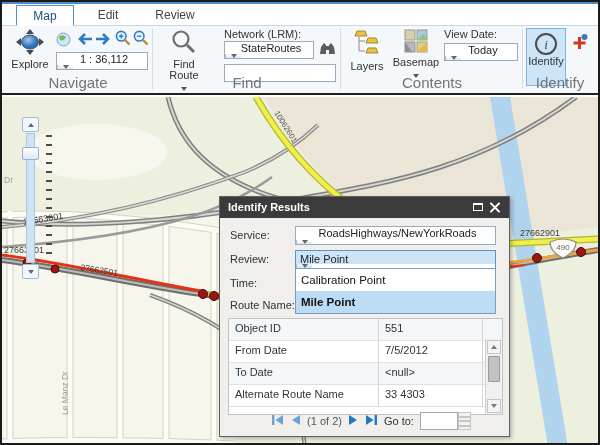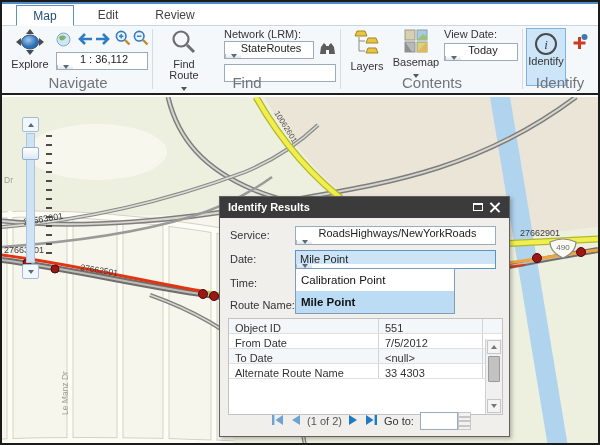--- a/index.html
+++ b/index.html
@@ -40,29 +40,29 @@
     background:repeating-linear-gradient(#4a4a4a 0 2px, transparent 2px 9px); }
   
   .dialog { position:absolute; left:217px; top:194px; width:291px; height:241px; background:#f0efec; border:1px solid #5f5f5f; box-shadow:2px 2px 4px rgba(0,0,0,.25); font-size:11px; color:#333; }
   .dlg-title { position:absolute; left:0; top:0; width:100%; height:21px; background:#3b3b3b; color:#fff; font-weight:bold; line-height:21px; padding-left:8px; font-size:11px; }
   .dlg-max { position:absolute; right:26px; top:6px; width:10px; height:8px; border:1px solid #fff; border-top:2px solid #fff; }
   .dlg-close { position:absolute; right:8px; top:4px; width:12px; height:12px; }
   .dlg-close:before, .dlg-close:after { content:""; position:absolute; left:5px; top:0; width:2px; height:13px; background:#fff; }
   .dlg-close:before { transform:rotate(45deg); } .dlg-close:after { transform:rotate(-45deg); }
   .dlg-row-label { position:absolute; left:10px; font-size:11px; color:#333; }
   .dlg-combo { position:absolute; left:75px; width:201px; height:19px; }
-  .dlg-list { position:absolute; left:75px; top:71px; width:160px; background:#fff; border:1px solid #7f9db9; z-index:5; }
+  .dlg-list { position:absolute; left:75px; top:71px; width:201px; background:#fff; border:1px solid #7f9db9; z-index:5; }
   .dlg-list .opt { height:22px; line-height:22px; padding-left:5px; font-size:11.5px; color:#111; }
   .dlg-list .opt.sel { background:#bcdcf6; font-weight:bold; }
   
   .tbl { position:absolute; left:8px; top:121px; width:275px; height:97px; background:#fff; border:1px solid #c2c2c2; overflow:hidden; }
   .tbl-head { display:flex; height:20px; background:linear-gradient(#f6f6f6,#e6e6e6); border-bottom:1px solid #c2c2c2; font-weight:bold; }
   .tbl-head .c1, .tbl-row .c1 { width:150px; padding:3px 0 0 6px; border-right:1px solid #d4d4d4; }
   .tbl-head .c2, .tbl-row .c2 { width:104px; padding:3px 0 0 6px; border-right:1px solid #d4d4d4; }
-  .tbl-row { display:flex; height:15px; border-bottom:1px solid #e0e0e0; }
+  .tbl-row { display:flex; height:22px; border-bottom:1px solid #e0e0e0; }
   .tbl-row:nth-child(odd) { background:#f3f7fa; }
   .scrollbar { position:absolute; right:0; top:20px; bottom:0; width:17px; background:#f0f0f0; border-left:1px solid #d0d0d0; }
   .sb-btn { position:absolute; left:1px; width:14px; height:14px; background:#f4f4f4; border:1px solid #c6c6c6; display:flex; align-items:center; justify-content:center; }
   .sb-thumb { position:absolute; left:2px; top:17px; width:12px; height:26px; background:#c2c2c2; border:1px solid #9a9a9a; border-radius:1px; }
   
   .pager { position:absolute; left:0; bottom:6px; width:100%; display:flex; align-items:center; justify-content:center; gap:6px; }
   .pager .pg-txt { color:#555; }
   .goto-box { position:relative; width:38px; height:18px; background:#fff; border:1px solid #9aabbc; }
   .goto-spin { position:absolute; right:-14px; top:-1px; width:13px; height:18px; display:flex; flex-direction:column; }
   .goto-spin span { flex:1; background:#f2f2f2; border:1px solid #c6c6c6; display:flex; align-items:center; justify-content:center; }
@@ -327,21 +327,21 @@
     </div>
 
     <div class="dlg-row-label" style="top:32px;">Service:</div>
     <div class="combo dlg-combo" style="top:29px;">
       <span class="val">RoadsHighways/NewYorkRoads</span>
       <span class="caret-btn">
           <span class="tri-down"></span>
         </span>
     </div>
 
-    <div class="dlg-row-label" style="top:56px;">Date:</div>
+    <div class="dlg-row-label" style="top:56px;">Review:</div>
     <div class="combo dlg-combo" style="top:53px;border-color:#5c93c5;">
       <span class="val" style="background:#cde4f7;align-self:stretch;line-height:17px;">Mile Point</span>
       <span class="caret-btn" style="background:linear-gradient(#eaf3fb,#cfe3f4);">
           <span class="tri-down"></span>
         </span>
     </div>
 
     <div class="dlg-row-label" style="top:80px;">Time:</div>
     <div class="dlg-row-label" style="top:102px;">Route Name:</div>
 

